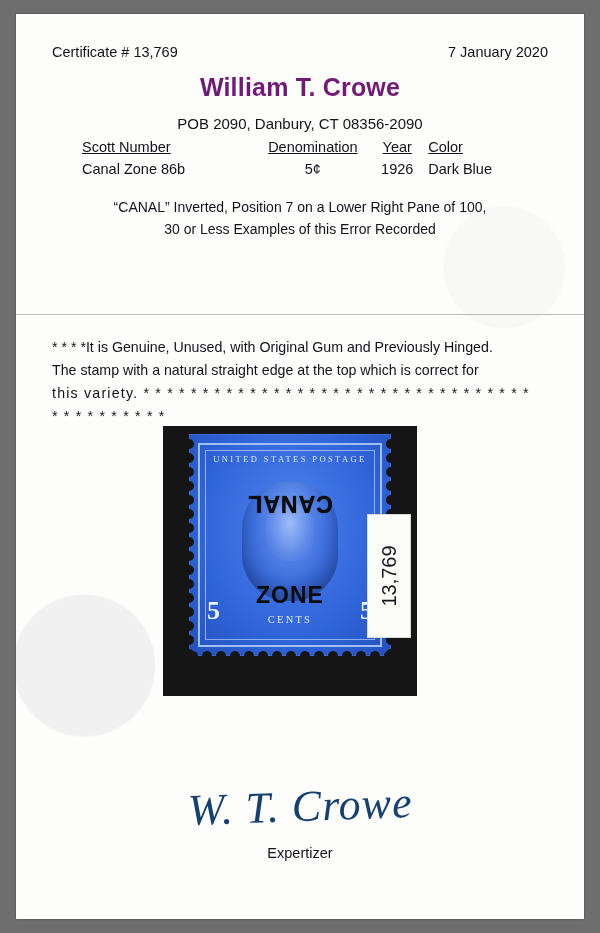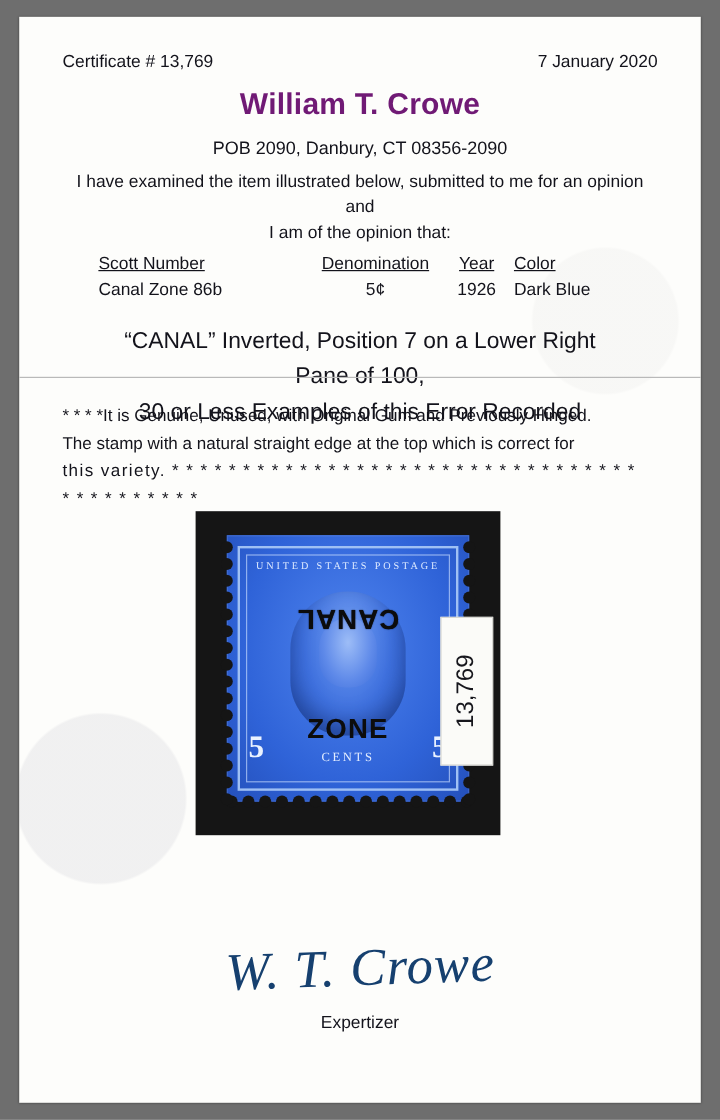--- a/index.html
+++ b/index.html
@@ -105,21 +105,21 @@
   }
   table.details th.c, table.details td.c { text-align: center; }
   .col-scott { width: 40%; }
   .col-denom { width: 24%; }
   .col-year  { width: 14%; }
   .col-color { width: 22%; }
 
   .statement {
     margin-top: 18px;
     text-align: center;
-    font-size: 19px;
+    font-size: 14px;
     line-height: 1.55;
     color: #13131b;
     padding: 0 40px;
   }
 
   .divider {
     position: absolute;
     left: 0; right: 0;
     top: 300px;
     border-top: 1px solid #b9b9b9;
@@ -143,21 +143,21 @@
     position: absolute;
     left: 147px;
     top: 412px;
     width: 254px;
     height: 270px;
     background: #151515;
   }
   .stamp {
     position: absolute;
     left: 26px;
-    top: 20px;
+    top: 8px;
     width: 202px;
     height: 222px;
     background: #2f63d8;
     background-image:
       radial-gradient(ellipse at 50% 42%, #4f84ee 0%, #2f63d8 62%, #2450bb 100%);
     box-shadow: inset 0 0 0 1px rgba(255,255,255,0.10);
   }
   
   .perf {
     position: absolute;
@@ -304,24 +304,20 @@
 <div class="page">
   <div class="paper-tone"></div>
 
   <div class="cert-head">
     <div class="row-top">
       <div>Certificate # 13,769</div>
       <div>7 January 2020</div>
     </div>
     <div class="name">William T. Crowe</div>
     <div class="address">POB 2090, Danbury, CT 08356-2090</div>
-    <div class="examined">
-      <div>I have examined the item illustrated below, submitted to me for an opinion and</div>
-      <div>I am of the opinion that:</div>
-    </div>
 
     <div class="table-wrap">
       <table class="details">
         <thead>
           <tr>
             <th class="col-scott">Scott Number</th>
             <th class="col-denom c">Denomination</th>
             <th class="col-year c">Year</th>
             <th class="col-color">Color</th>
           </tr>

